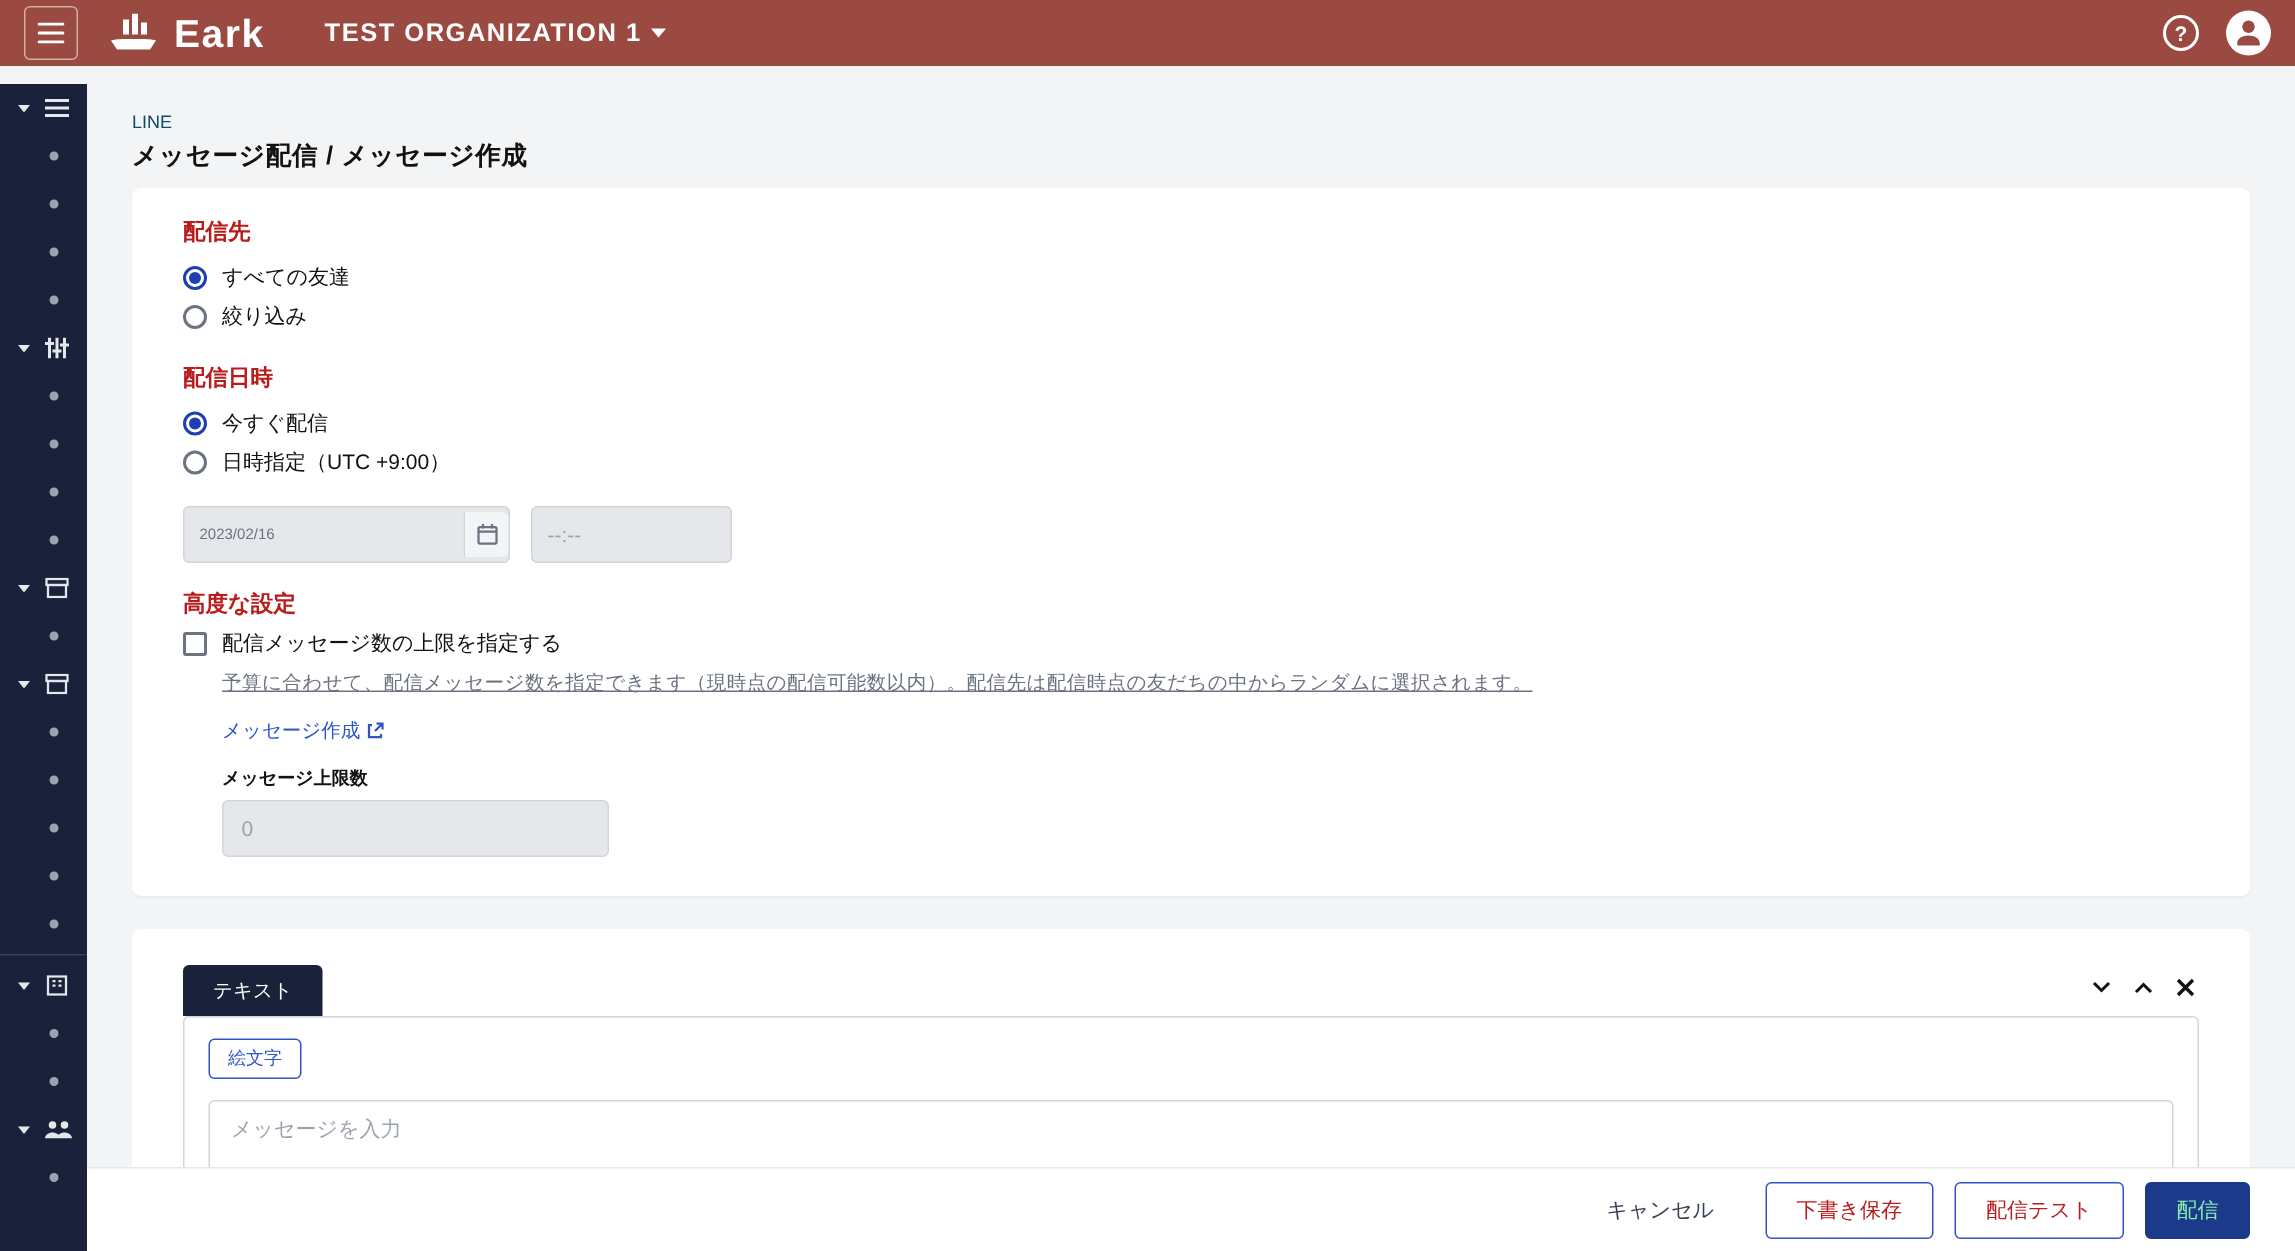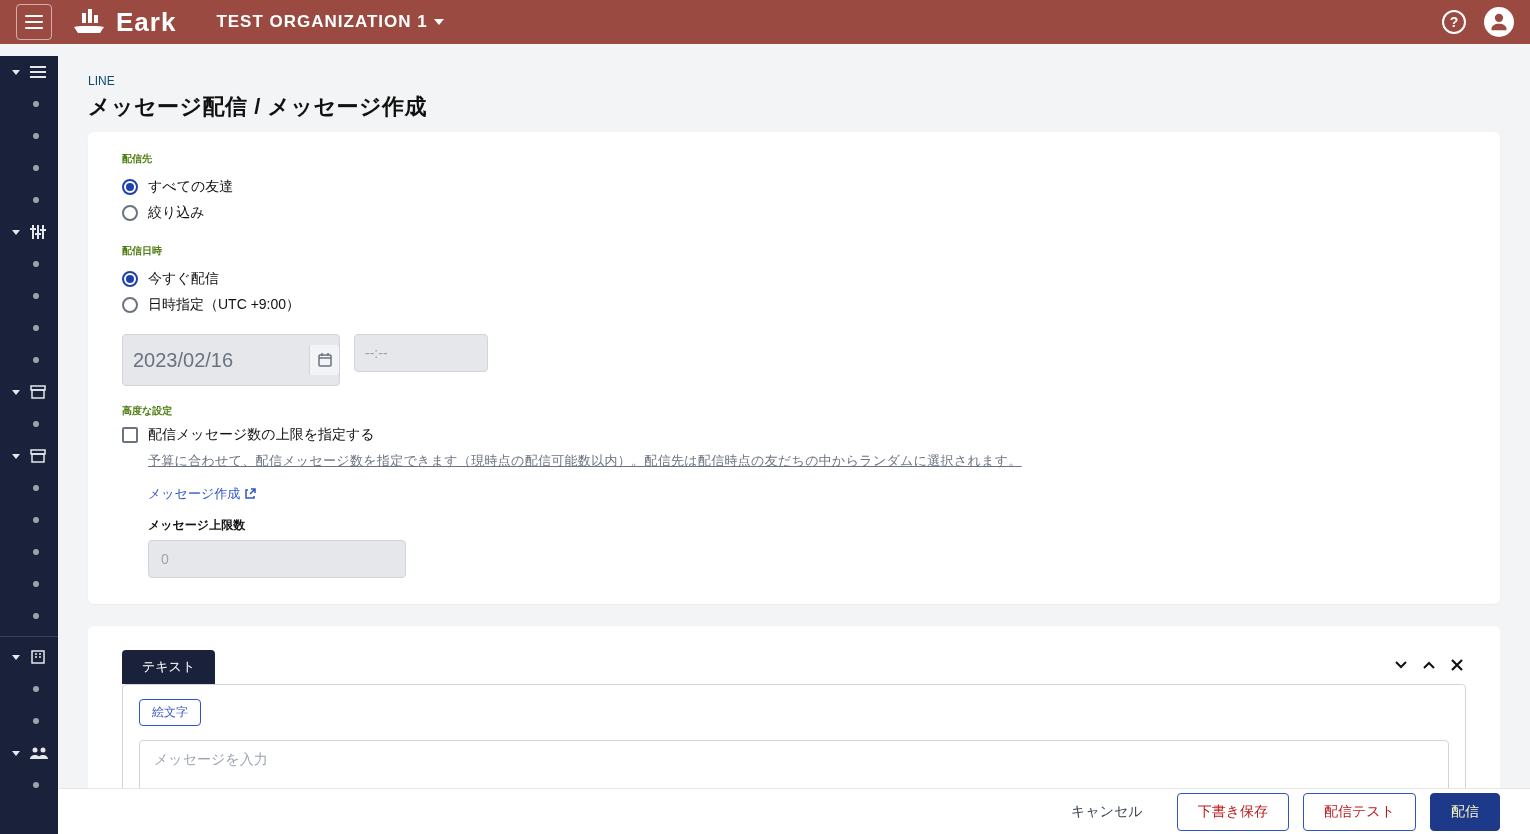--- a/index.html
+++ b/index.html
@@ -22,35 +22,35 @@
 .sidebar::-webkit-scrollbar { width:0; }
 .s-item { display:flex; align-items:center; height:32px; padding-left:12px; gap:10px; cursor:pointer; }
 .s-chevron { width:0; height:0; border-left:4px solid transparent; border-right:4px solid transparent; border-top:5px solid #e5e7eb; }
 .s-dot { width:6px; height:6px; border-radius:50%; background:#9ca3af; margin-left:21px; }
 .s-divider { height:1px; background:#33405f; margin:4px 0; }
 .s-icon { display:flex; align-items:center; justify-content:center; }
 
 .page { position:fixed; top:56px; left:58px; right:0; bottom:0; display:flex; flex-direction:column; }
 .page-header { padding:18px 30px 10px; }
 .pre-title { color:#0c4a6e; font-size:12px; margin-bottom:4px; }
-.page-title { font-size:22px; font-weight:700; letter-spacing:0.5px; }
+.page-title { font-size:17px; font-weight:700; letter-spacing:0.5px; }
 
 .scroll-area { flex:1; overflow-y:auto; padding:0 30px 20px; }
 
 .card { background:#fff; border-radius:6px; padding:20px 34px 26px; margin-bottom:22px; box-shadow:0 1px 2px rgba(0,0,0,0.04); }
 
-.section-label { font-size:10px; font-weight:700; margin-bottom:8px; color:#4d7c0f; }
+.section-label { font-size:15px; font-weight:700; margin-bottom:8px; color:#b91c1c; }
 .radio-row { display:flex; align-items:center; gap:10px; padding:4px 0; font-size:14px; cursor:pointer; }
 .radio { width:16px; height:16px; border:2px solid #6b7280; border-radius:50%; display:flex; align-items:center; justify-content:center; }
 .radio.checked { border-color:#1e40af; }
 .radio.checked::after { content:''; width:8px; height:8px; border-radius:50%; background:#1e40af; }
 .section-gap { height:18px; }
 
 .datetime-row { display:flex; gap:14px; margin-top:16px; }
-.date-input { width:218px; height:52px; border:1px solid #d1d5db; border-radius:4px; background:#e5e7eb; display:flex; align-items:center; padding:0 10px; color:#6b7280; font-size:20px; }
+.date-input { width:218px; height:38px; border:1px solid #d1d5db; border-radius:4px; background:#e5e7eb; display:flex; align-items:center; padding:0 10px; color:#6b7280; font-size:10px; }
 .date-input .cal { margin-left:auto; background:#f3f4f6; width:30px; height:30px; display:flex; align-items:center; justify-content:center; border-left:1px solid #d1d5db; margin-right:-10px; border-radius:0 4px 4px 0; }
 .time-input { width:134px; height:38px; border:1px solid #d1d5db; border-radius:4px; background:#e5e7eb; display:flex; align-items:center; padding:0 10px; color:#9ca3af; font-size:14px; }
 
 .checkbox-row { display:flex; align-items:center; gap:10px; font-size:14px; margin-bottom:8px; }
 .checkbox { width:16px; height:16px; border:2px solid #6b7280; border-radius:2px; background:#fff; }
 .desc-text { font-size:13px; color:#6b7280; margin-left:26px; margin-bottom:14px; letter-spacing:0.3px;text-decoration:underline; }
 .link-row { margin-left:26px; margin-bottom:14px; }
 .ext-link { color:#2f54c9; font-size:13px; text-decoration:none; display:inline-flex; align-items:center; gap:4px; }
 .sub-label { font-size:12px; font-weight:700; margin-left:26px; margin-bottom:6px; }
 .limit-input { width:258px; height:38px; border:1px solid #d1d5db; border-radius:4px; background:#e5e7eb; padding:0 12px; color:#9ca3af; font-size:14px; margin-left:26px; display:flex; align-items:center; }
@@ -58,25 +58,25 @@
 .editor-card { background:#fff; border-radius:6px; padding:24px 34px; margin-bottom:20px; }
 .editor-inner { position:relative; }
 .text-tab { background:#1a223b; color:#fff; font-size:13px; padding:8px 20px; border-radius:4px 4px 0 0; display:inline-block; font-weight:500; }
 .editor-controls { position:absolute; right:0; top:6px; display:flex; gap:10px; align-items:center; }
 .ctl { cursor:pointer; width:18px; height:18px; display:flex; align-items:center; justify-content:center; font-weight:700; }
 .editor-box { border:1px solid #d1d5db; border-radius:4px; padding:14px 16px; }
 .emoji-btn { border:1px solid #2f54c9; color:#2f54c9; background:#fff; font-size:12px; padding:4px 12px; border-radius:4px; cursor:pointer; }
 .msg-textarea { margin-top:14px; width:100%; min-height:40px; border:1px solid #d1d5db; border-radius:4px; padding:10px 14px; font-size:14px; font-family:inherit; resize:none; outline:none; }
 .msg-textarea::placeholder { color:#9ca3af; }
 
-.footer { height:46px; border-top:1px solid #e5e7eb; background:#fff; display:flex; align-items:center; justify-content:flex-end; gap:14px; padding:0 30px; }
+.footer { height:56px; border-top:1px solid #e5e7eb; background:#fff; display:flex; align-items:center; justify-content:flex-end; gap:14px; padding:0 30px; }
 .btn { height:38px; padding:0 20px; border-radius:4px; font-size:14px; cursor:pointer; display:flex; align-items:center; justify-content:center; }
 .btn-text { background:transparent; border:none; color:#374151; }
 .btn-outline { background:#fff; border:1px solid #2f54c9; color:#b91c1c; }
-.btn-primary { background:#1d3a8a; border:1px solid #1d3a8a; color:#fef9c3; }
+.btn-primary { background:#1d3a8a; border:1px solid #1d3a8a; color:#86efac; }
 </style>
 </head>
 <body>
 
 <div class="topbar">
   <button class="menu-btn">
     <svg width="18" height="14" viewBox="0 0 18 14" fill="none">
         <path d="M1 1h16M1 7h16M1 13h16" stroke-width="2" stroke-linecap="round"></path>
       </svg>
   </button>

